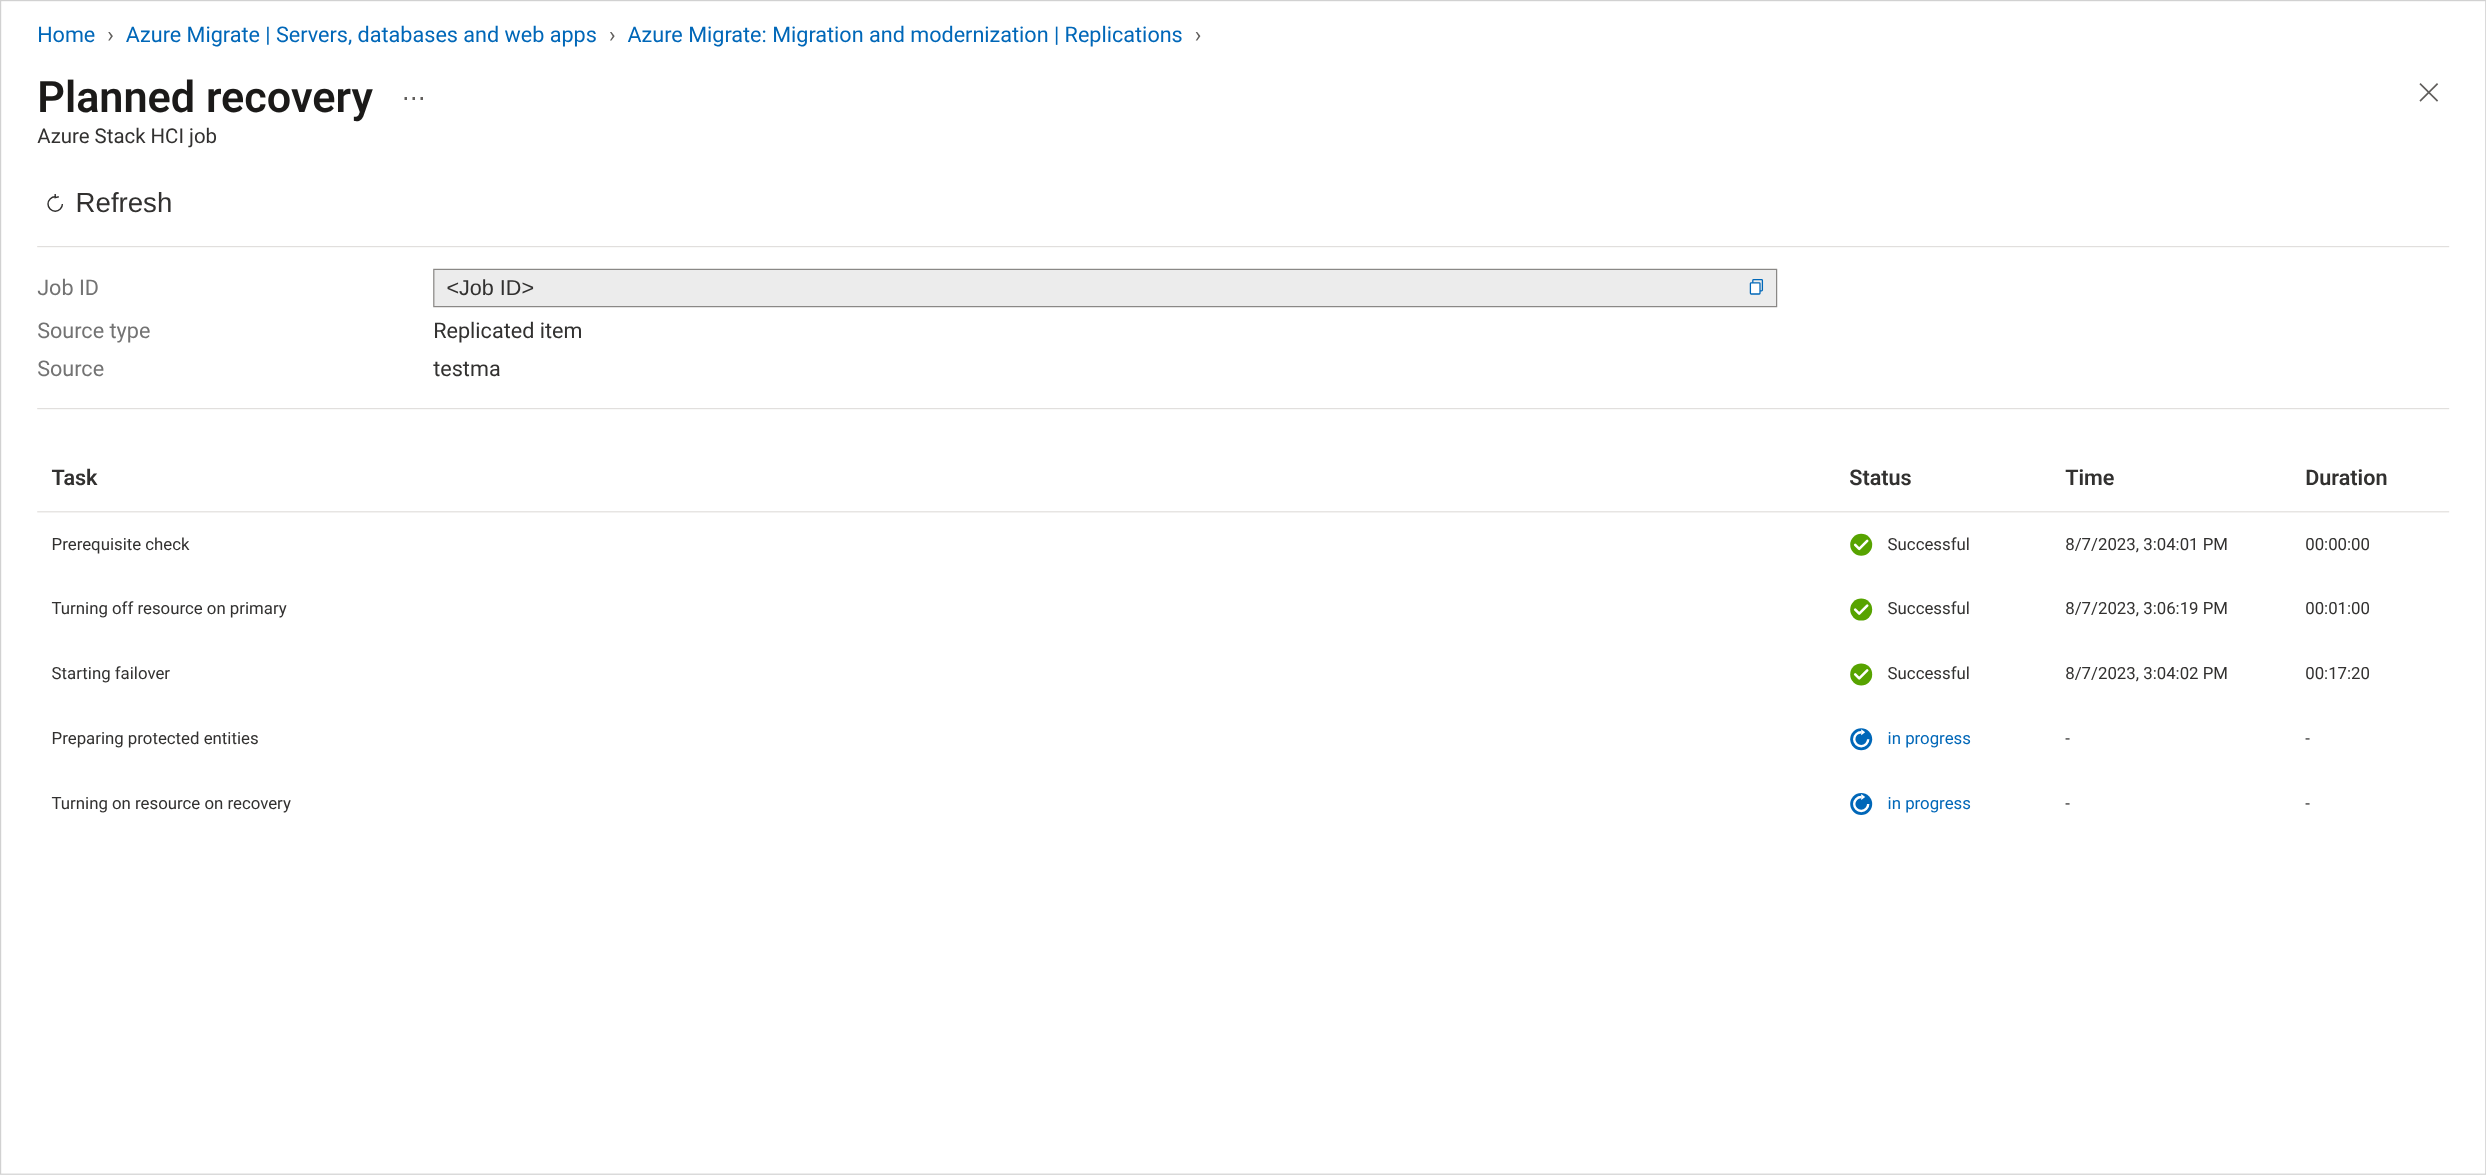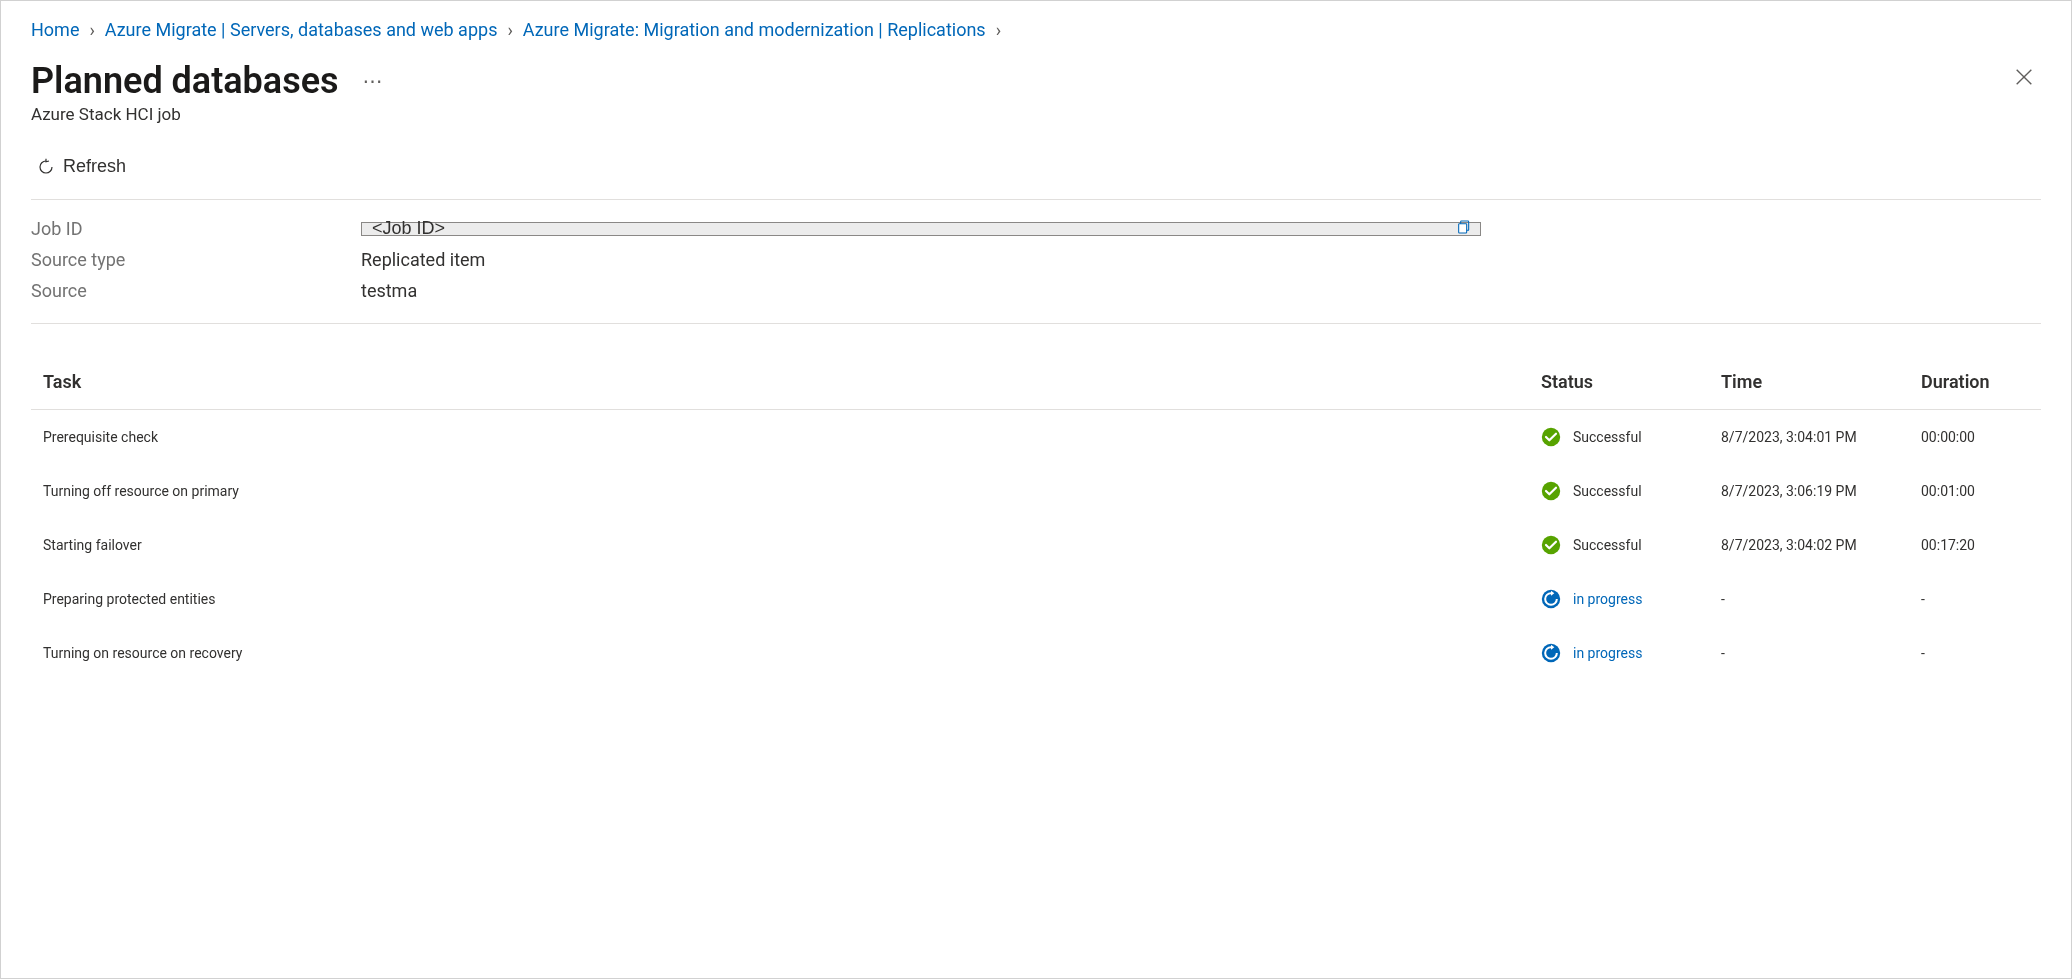--- a/index.html
+++ b/index.html
@@ -38,21 +38,21 @@
     }
     .close-btn svg { width: 22px; height: 22px; }
     .toolbar {
       display: flex;
       align-items: center;
       padding: 28px 30px 18px 30px;
     }
     .toolbar-btn {
       display: inline-flex; align-items: center; gap: 8px;
       background: none; border: none; cursor: pointer;
-      font-size: 18px; color: #323130;
+      font-size: 23px; color: #323130;
       padding: 4px 6px;
     }
     .toolbar-btn svg { width: 18px; height: 18px; }
     .divider { border-top: 1px solid #e1dfdd; margin: 0 30px; }
     .props {
       padding: 18px 30px 12px 30px;
     }
     .prop-row {
       display: flex;
       align-items: center;
@@ -60,21 +60,21 @@
       font-size: 18px;
     }
     .prop-label { width: 330px; color: #737373; }
     .prop-value { color: #323130; }
     .jobid-wrap {
       flex: 1;
       display: flex;
       align-items: center;
       border: 1px solid #8a8886;
       background: #ececec;
-      height: 14px;
+      height: 32px;
       padding: 0 6px 0 10px;
       max-width: 1120px;
     }
     .jobid-wrap input {
       flex: 1;
       background: transparent;
       border: none;
       font-size: 18px;
       color: #323130;
       outline: none;
@@ -123,21 +123,21 @@
   <a>Home</a>
   <span class="chevron">›</span>
   <a>Azure Migrate | Servers, databases and web apps</a>
   <span class="chevron">›</span>
   <a>Azure Migrate: Migration and modernization | Replications</a>
   <span class="chevron">›</span>
 </nav>
 
 <div class="header-row">
   <div class="title-block">
-    <h1>Planned databases</h1>
+    <h1>Planned recovery</h1>
     <span class="more-icon">⋯</span>
   </div>
   <button class="close-btn">
     <svg viewBox="0 0 24 24">
       <line x1="4" y1="4" x2="20" y2="20" stroke="#605e5c" stroke-width="1.5"></line>
       <line x1="20" y1="4" x2="4" y2="20" stroke="#605e5c" stroke-width="1.5"></line>
     </svg>
   </button>
 </div>
 

